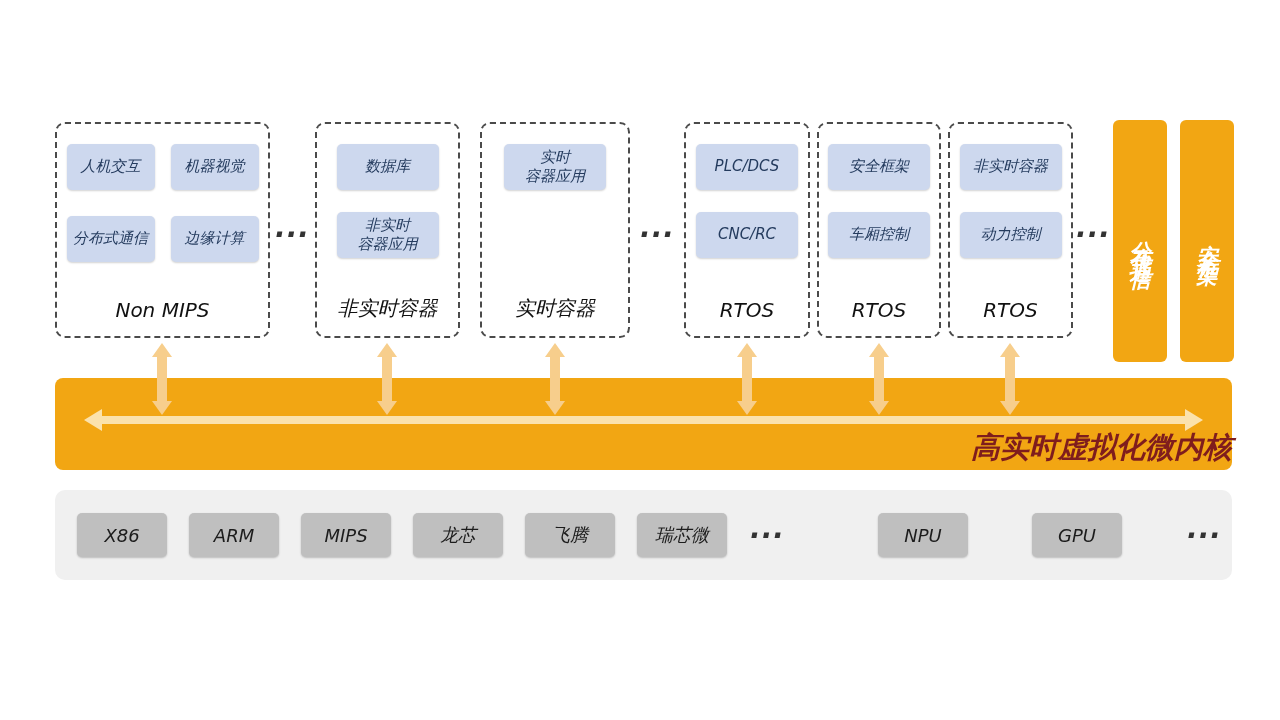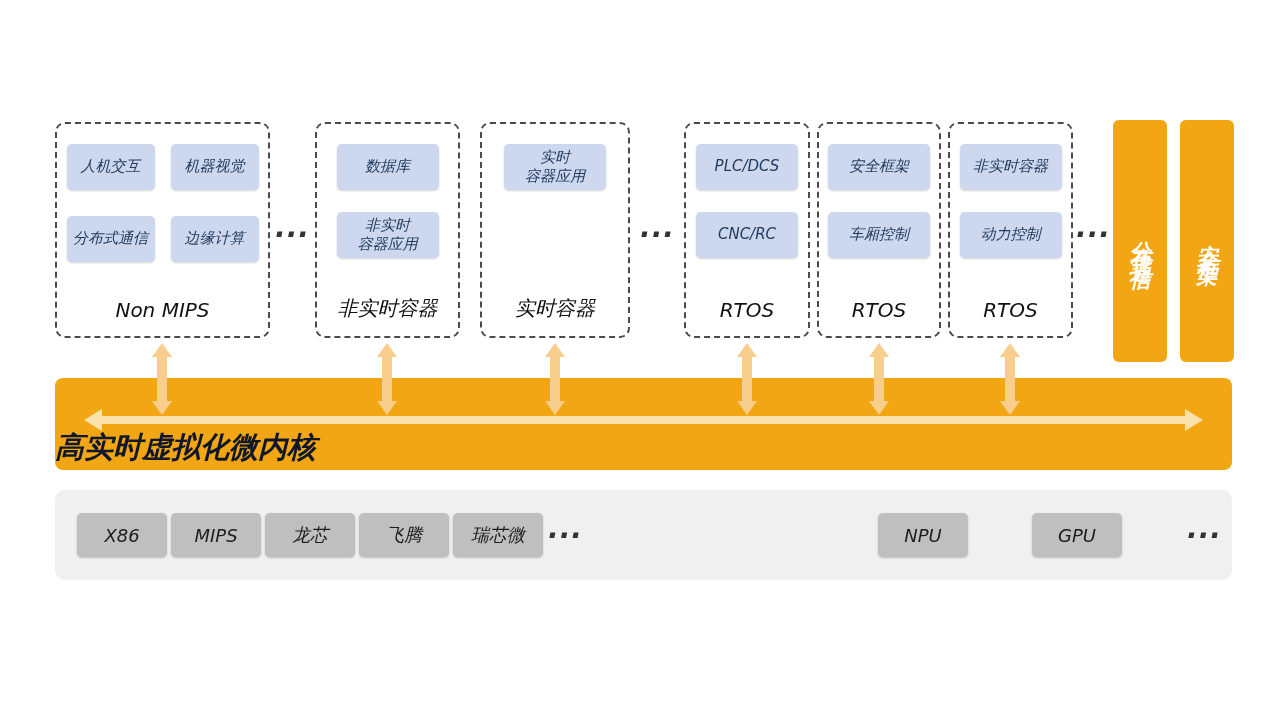--- a/index.html
+++ b/index.html
@@ -24,33 +24,33 @@
            display:flex;align-items:center;justify-content:center;}
   .vlabel{writing-mode:vertical-rl;text-orientation:upright;color:#fff;font-weight:700;font-size:21px;letter-spacing:7px;}
 
   
   .kernel{position:absolute;left:55px;top:378px;width:1177px;height:92px;background:#F2A613;border-radius:8px;}
   .harrow{position:absolute;left:46px;right:46px;top:38px;height:8px;background:#FBE2AC;}
   .harrow::before{content:"";position:absolute;left:-17px;top:-7px;width:0;height:0;
                   border-top:11px solid transparent;border-bottom:11px solid transparent;border-right:18px solid #FBE2AC;}
   .harrow::after{content:"";position:absolute;right:-17px;top:-7px;width:0;height:0;
                  border-top:11px solid transparent;border-bottom:11px solid transparent;border-left:18px solid #FBE2AC;}
-  .kernel-label{position:absolute;left:0;right:0;top:50px;text-align:left;color:#0f172a;font-size:29px;font-weight:700;}
+  .kernel-label{position:absolute;left:0;right:0;top:50px;text-align:right;color:#7f1d1d;font-size:29px;font-weight:700;}
 
   
   .varrow{position:absolute;top:356px;width:10px;height:46px;background:#F7CE8C;z-index:3;}
   .varrow::before{content:"";position:absolute;top:-13px;left:-5px;width:0;height:0;
                   border-left:10px solid transparent;border-right:10px solid transparent;border-bottom:14px solid #F7CE8C;}
   .varrow::after{content:"";position:absolute;bottom:-13px;left:-5px;width:0;height:0;
                  border-left:10px solid transparent;border-right:10px solid transparent;border-top:14px solid #F7CE8C;}
 
   
   .hw-panel{position:absolute;top:490px;height:90px;background:#F0F0F0;border-radius:10px;
             display:flex;align-items:center;box-sizing:border-box;}
-  .hw-left{left:55px;width:841px;padding:0 22px;gap:4px;}
+  .hw-left{left:55px;width:841px;padding:0 22px;gap:22px;}
   .hw-right{left:820px;width:412px;padding-left:58px;gap:64px;}
   .hw-chip{width:90px;height:44px;background:#BFBFBF;border-radius:5px;display:flex;align-items:center;
            justify-content:center;font-size:18px;color:#1c1c1c;box-shadow:0 1px 2px rgba(0,0,0,0.22);flex:0 0 auto;}
   .hw-dots{font-size:28px;font-weight:700;color:#333;letter-spacing:1px;}
 </style>
 </head>
 <body>
 
 <div class="canvas">
 
@@ -125,20 +125,21 @@
   <div class="varrow" style="left:874px;"></div>
   <div class="varrow" style="left:1005px;"></div>
 
   <div class="kernel">
     <div class="harrow"></div>
     <div class="kernel-label">高实时虚拟化微内核</div>
   </div>
 
   <div class="hw-panel hw-left">
     <div class="hw-chip">X86</div>
+    <div class="hw-chip">ARM</div>
     <div class="hw-chip">MIPS</div>
     <div class="hw-chip">龙芯</div>
     <div class="hw-chip">飞腾</div>
     <div class="hw-chip">瑞芯微</div>
     <div class="hw-dots">···</div>
   </div>
 
   <div class="hw-panel hw-right">
     <div class="hw-chip">NPU</div>
     <div class="hw-chip">GPU</div>

